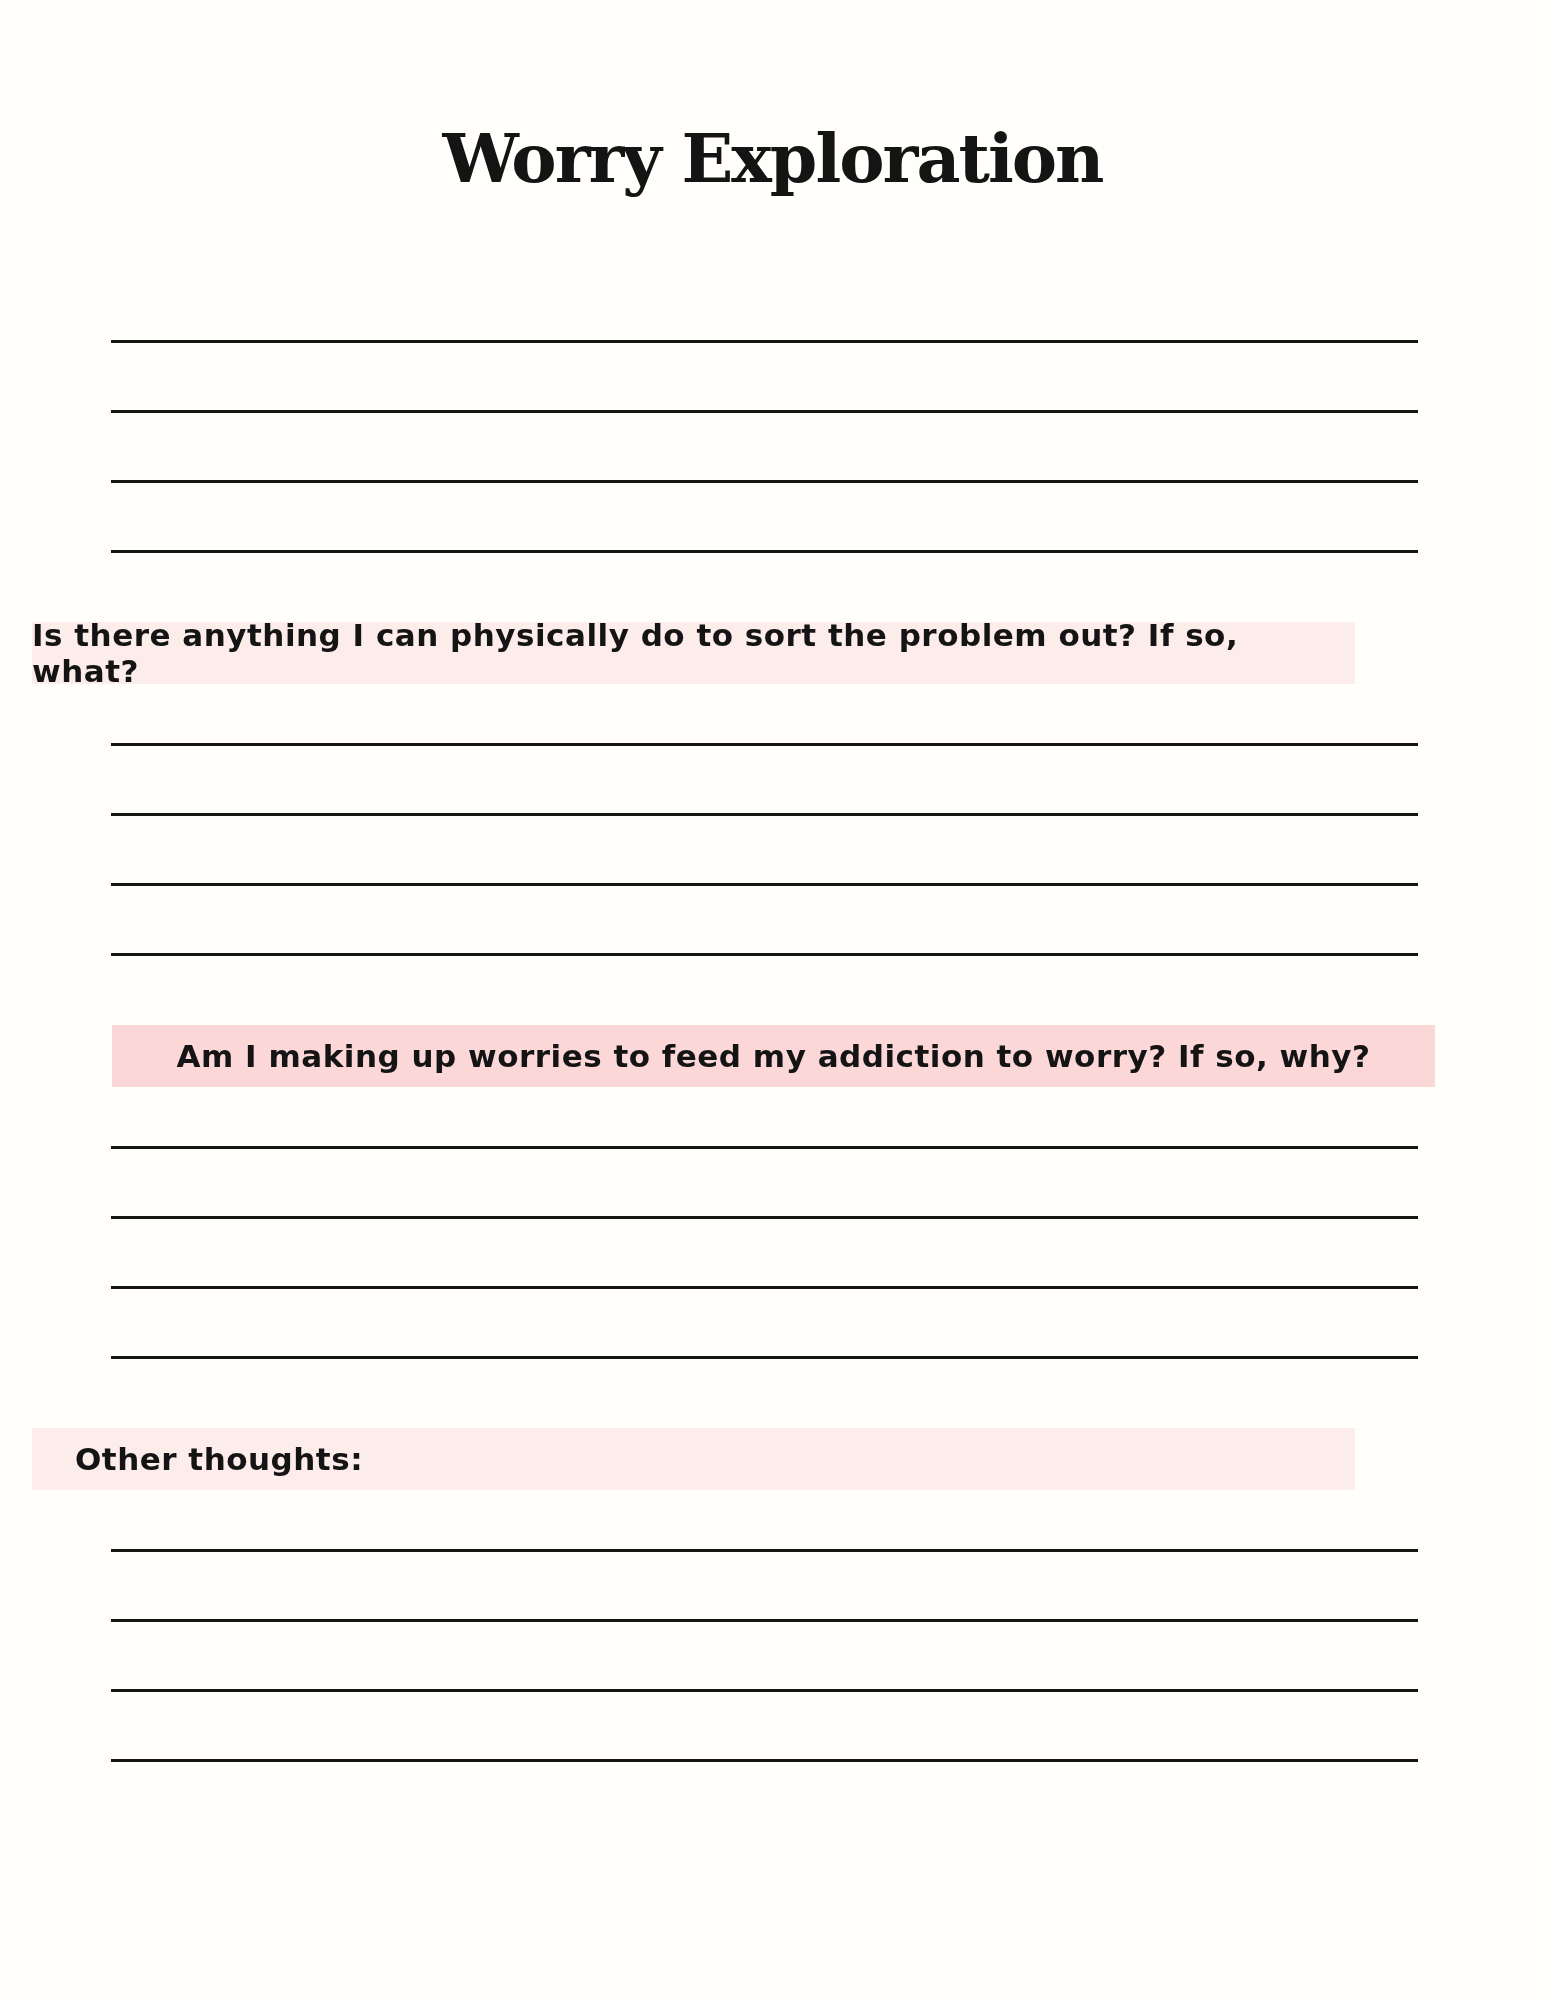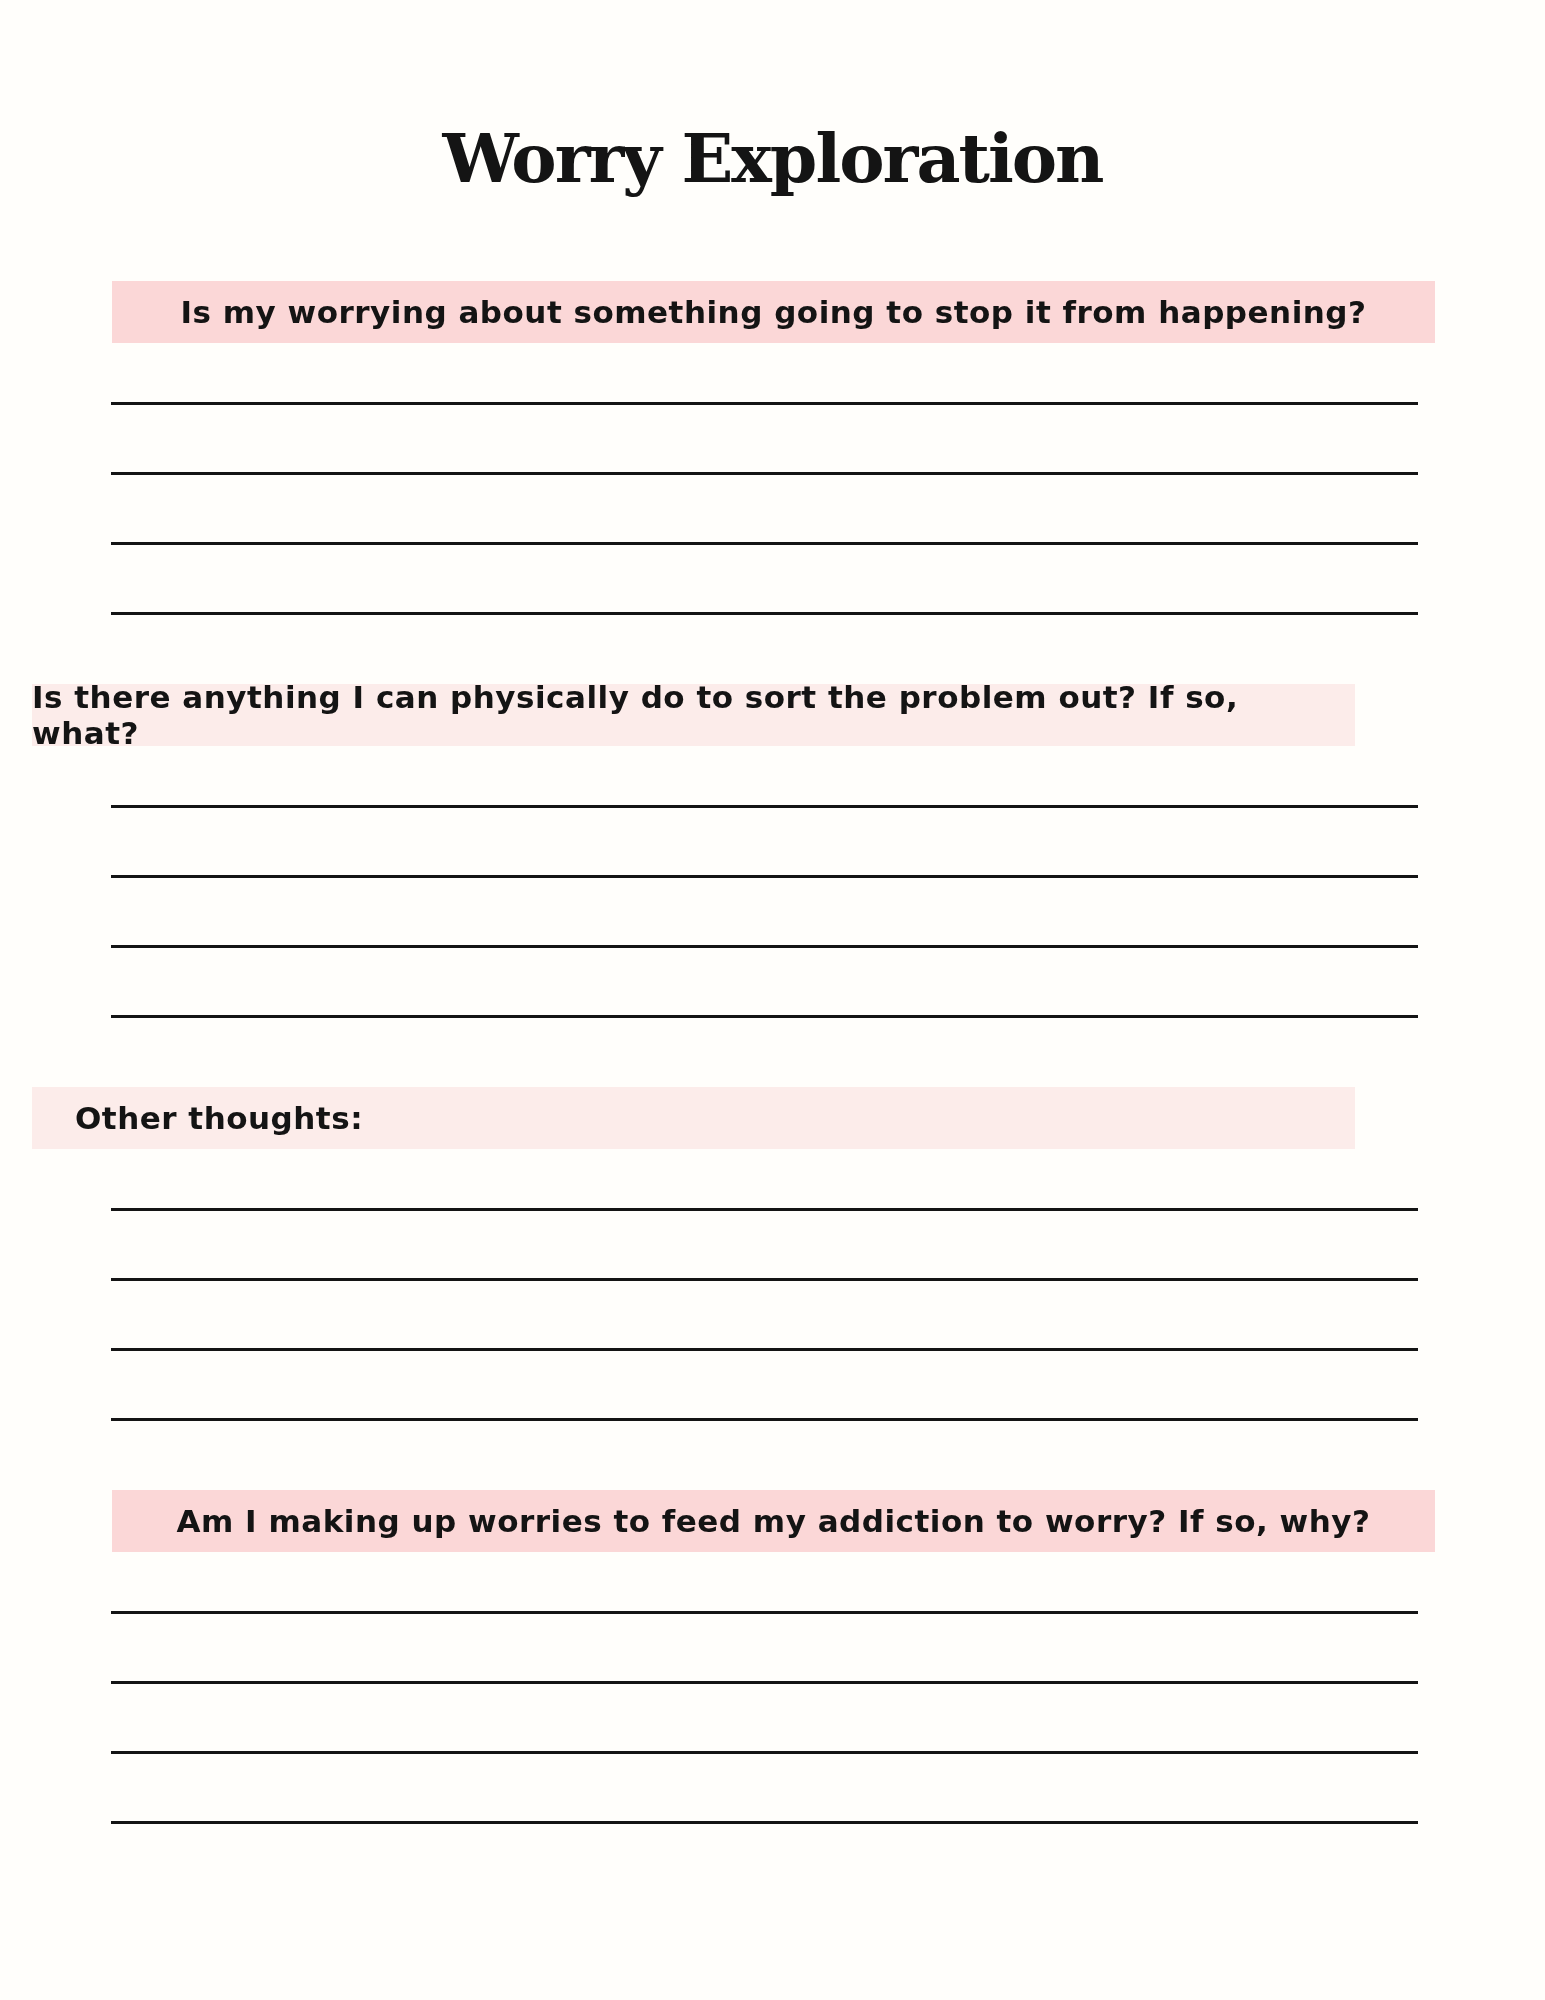--- a/index.html
+++ b/index.html
@@ -54,51 +54,50 @@
   .lines .line:first-child { height: 59px; }
 </style>
 </head>
 <body>
 
 <div class="page">
 
   <h1 class="title">Worry Exploration</h1>
 
   <div class="section">
-    <div class="banner" data-variant="dark">Is my worrying about something going to stop it from happening?</div>
     <div class="lines">
       <div class="line"></div>
       <div class="line"></div>
       <div class="line"></div>
       <div class="line"></div>
     </div>
   </div>
 
   <div class="section">
     <div class="banner" data-variant="light">Is there anything I can physically do to sort the problem out? If so, what?</div>
     <div class="lines">
       <div class="line"></div>
       <div class="line"></div>
       <div class="line"></div>
       <div class="line"></div>
     </div>
   </div>
 
   <div class="section">
-    <div class="banner left" data-variant="light">Other thoughts:</div>
+    <div class="banner" data-variant="dark">Am I making up worries to feed my addiction to worry? If so, why?</div>
     <div class="lines">
       <div class="line"></div>
       <div class="line"></div>
       <div class="line"></div>
       <div class="line"></div>
     </div>
   </div>
 
   <div class="section">
-    <div class="banner" data-variant="dark">Am I making up worries to feed my addiction to worry? If so, why?</div>
+    <div class="banner left" data-variant="light">Other thoughts:</div>
     <div class="lines">
       <div class="line"></div>
       <div class="line"></div>
       <div class="line"></div>
       <div class="line"></div>
     </div>
   </div>
 
 </div>
 

